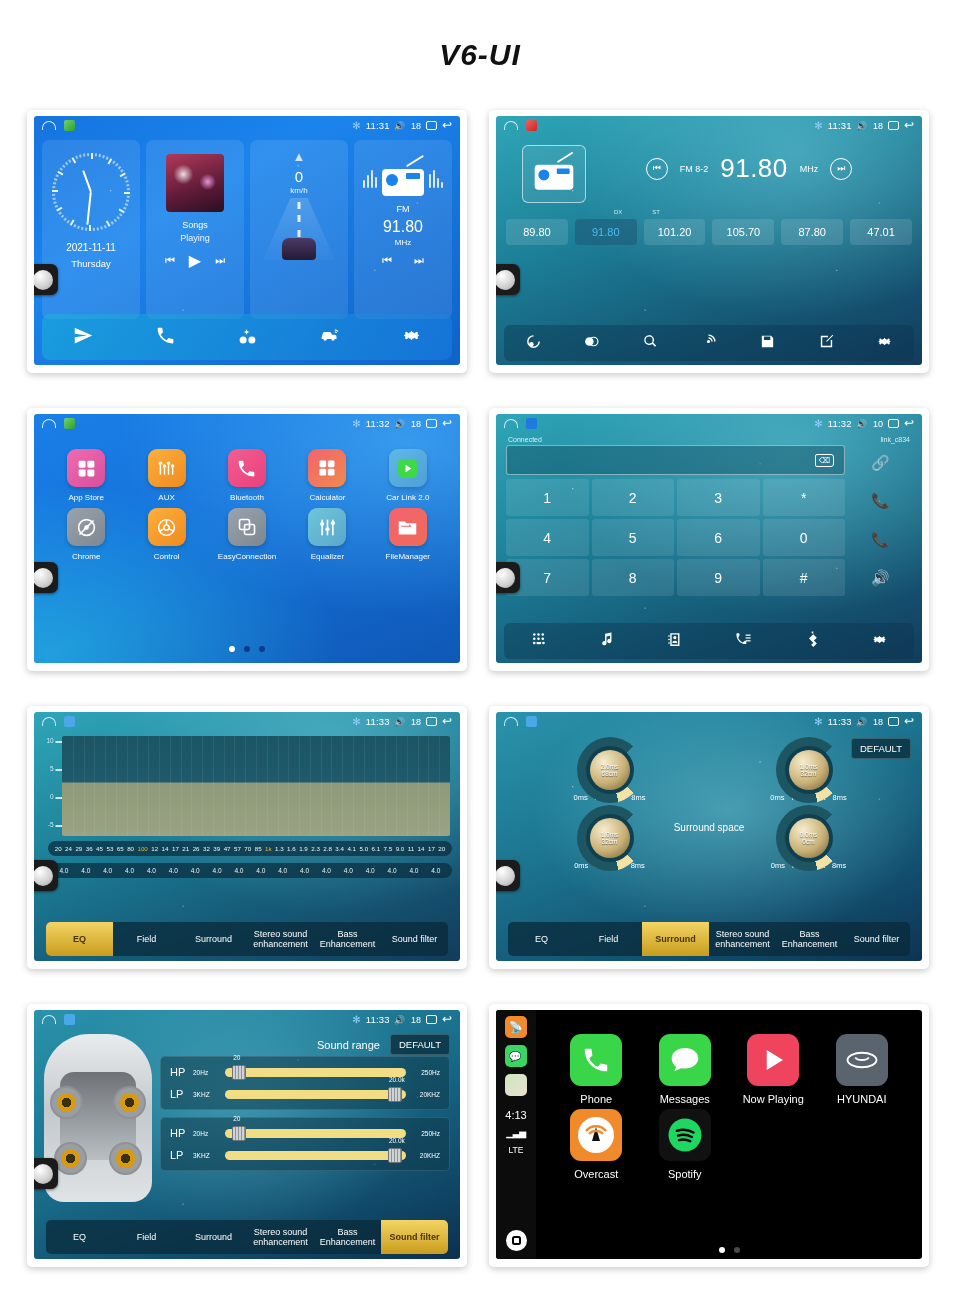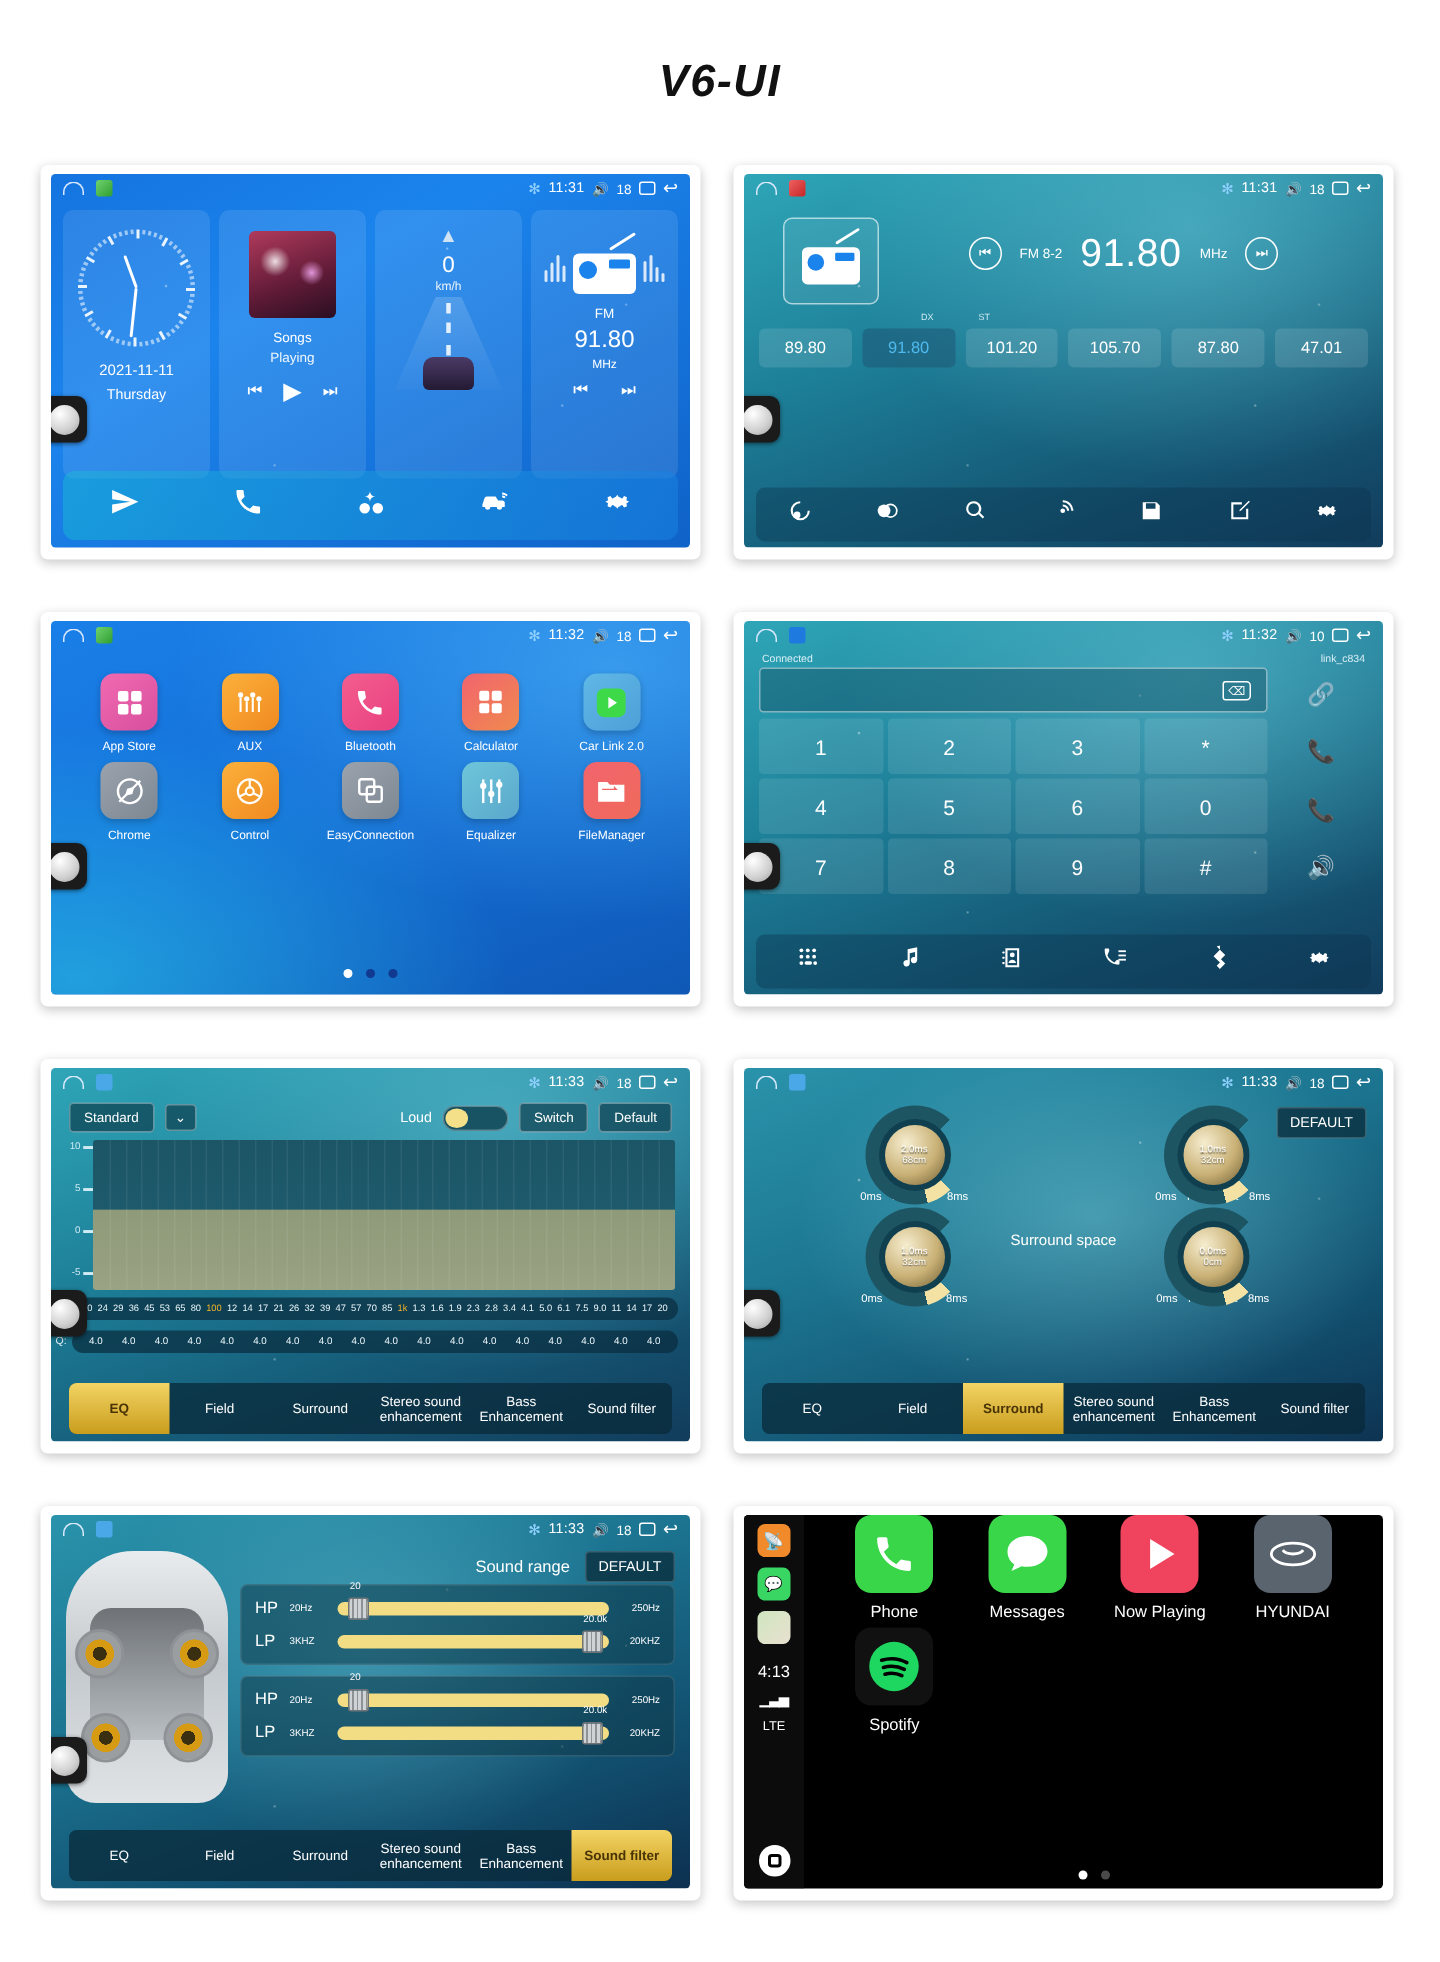--- a/index.html
+++ b/index.html
@@ -314,21 +314,21 @@
   .cpside{width:40px;background:#0c0c0c;display:flex;flex-direction:column;
     align-items:center;padding-top:6px;gap:7px;position:relative;}
   .cpside .mini{width:22px;height:22px;border-radius:5px;}
   .cptime{color:#fff;font-size:11px;margin-top:6px;}
   .cpsig{color:#fff;font-size:9px;letter-spacing:-.5px;}
   .cplte{color:#fff;font-size:8.5px;}
   .cphome{position:absolute;bottom:8px;width:21px;height:21px;border-radius:50%;
     background:#fff;display:flex;align-items:center;justify-content:center;}
   .cphome i{width:9px;height:9px;border:2px solid #000;border-radius:2.5px;display:block;}
   .cpmain{flex:1;display:grid;grid-template-columns:repeat(4,1fr);
-    align-content:start;padding:0 16px 0;row-gap:4px;position:relative;}
+    align-content:start;padding:24px 16px 0;row-gap:4px;position:relative;}
   .cpapp{display:flex;flex-direction:column;align-items:center;}
   .cpapp .ic{width:52px;height:52px;border-radius:11px;display:flex;align-items:center;justify-content:center;}
   .cpapp .lb{color:#fff;font-size:11px;margin-top:7px;}
   .cpdots{position:absolute;bottom:6px;left:0;right:0;display:flex;justify-content:center;gap:9px;}
   .cpdots i{width:6px;height:6px;border-radius:50%;background:#4a4a4a;display:block;}
   .cpdots i.on{background:#fff;}
 </style>
 </head>
 <body>
 
@@ -827,30 +827,20 @@
         <div class="sb-right">
           <span class="ico-bt">✻</span>
           <span class="sb-time">11:33</span>
           <span class="ico-vol">🔊</span>
           <span style="font-size:9px">18</span>
           <span class="ico-recents"></span>
           <span class="ico-back">↩</span>
         </div>
       </div>
 
-      <div class="eqtop">
-        <span class="pill">Standard</span>
-        <span class="chev">⌄</span>
-        <span class="loudlbl">Loud</span>
-        <span class="toggle">
-            <i></i>
-          </span>
-        <span class="pill">Switch</span>
-        <span class="pill">Default</span>
-      </div>
 
       <div class="eqchart">
         <div class="yax" id="eq-yaxis">
             <div>10 ▬</div>
             <div>5 ▬</div>
             <div>0 ▬</div>
             <div>-5 ▬</div>
           </div>
         <div class="plot" id="eq-plot">
             <div class="vline" style="left: 2.77778%;"></div>
@@ -1190,20 +1180,31 @@
           <div class="cpapp">
             <div class="ic" style="background:#5a646e;overflow:hidden">
               <svg viewBox="0 0 40 24" width="34" height="22">
                 <ellipse cx="20" cy="12" rx="17" ry="8.5" fill="none" stroke="#fff" stroke-width="2.2"></ellipse>
                 <path d="M12 9c3 4 13 4 16 0" fill="none" stroke="#fff" stroke-width="2.2"></path>
               </svg>
             </div>
             <div class="lb">HYUNDAI</div>
           </div>
           <div class="cpapp">
+            <div class="ic" style="background:#f08a2a;overflow:hidden">
+              <svg viewBox="0 0 40 40" width="40" height="40">
+                <circle cx="20" cy="20" r="18" fill="#fff"></circle>
+                <path d="M20 12l4 14h-8z" fill="#111"></path>
+                <path d="M10 16a13 13 0 0120 0" fill="none" stroke="#f08a2a" stroke-width="2.4"></path>
+                <path d="M13 19a9.5 9.5 0 0114 0" fill="none" stroke="#f08a2a" stroke-width="2.4"></path>
+              </svg>
+            </div>
+            <div class="lb">Overcast</div>
+          </div>
+          <div class="cpapp">
             <div class="ic" style="background:#111111;overflow:hidden">
               <svg viewBox="0 0 24 24" width="36" height="36">
                 <circle cx="12" cy="12" r="11" fill="#1ed760"></circle>
                 <path d="M6.5 9.2c3.8-1.1 8-0.7 11.2 1.1M7.3 12.4c3.1-.9 6.6-.5 9.3.9M8 15.4c2.5-.7 5.3-.4 7.5.7" stroke="#000" stroke-width="1.6" fill="none" stroke-linecap="round"></path>
               </svg>
             </div>
             <div class="lb">Spotify</div>
           </div>
           <div class="cpdots" id="cp-dots">
             <i class="on"></i>

